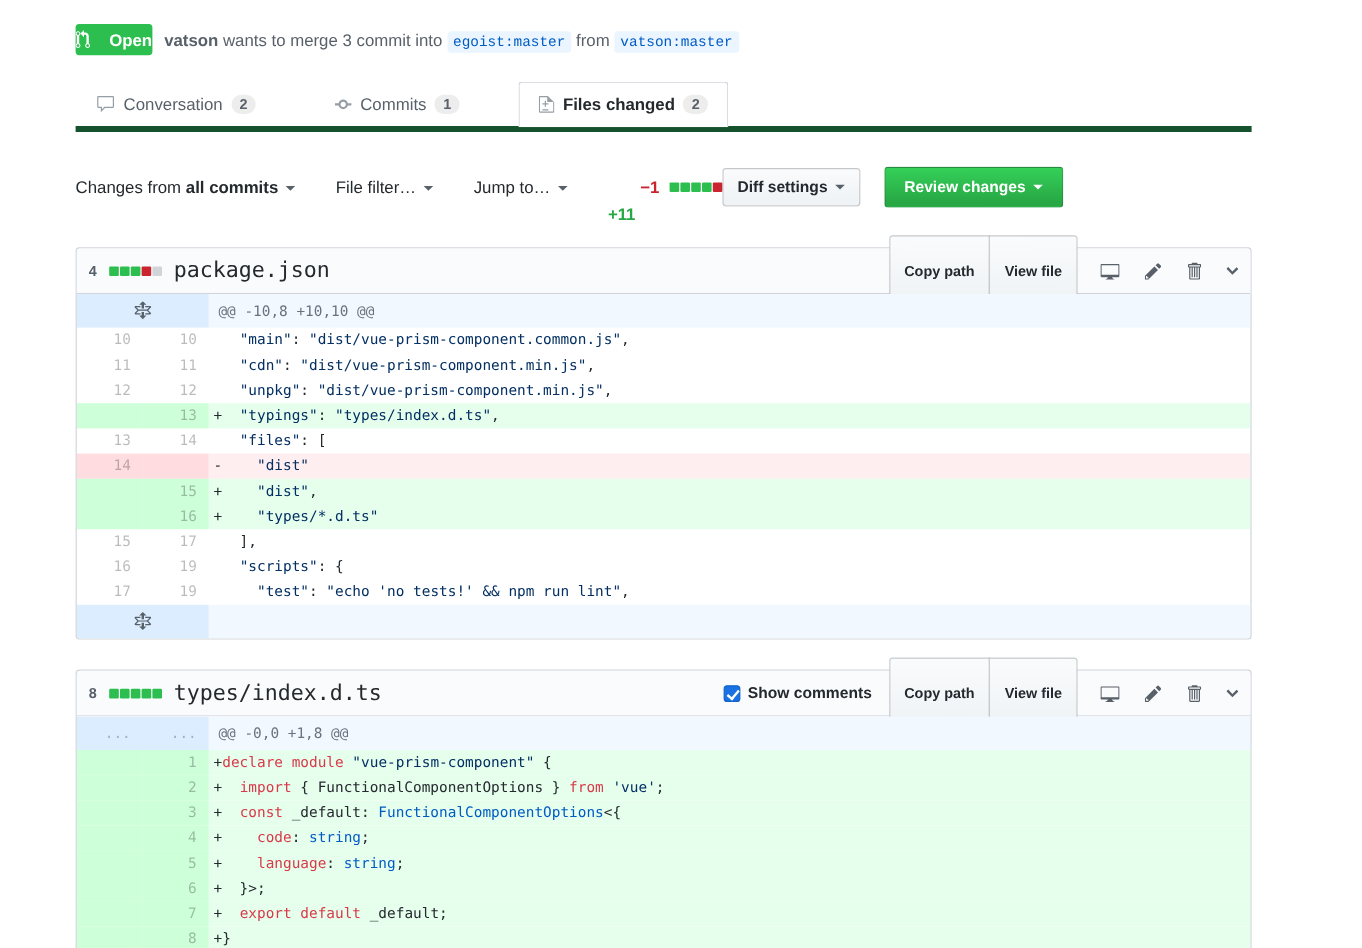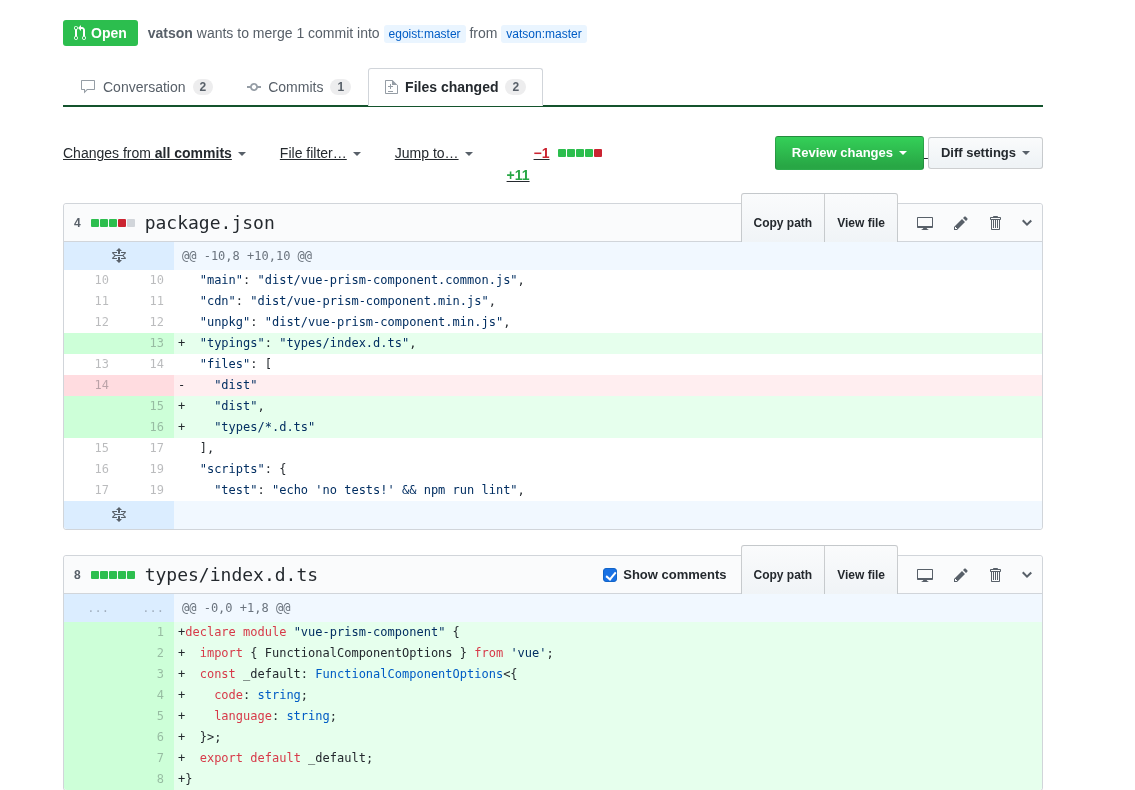--- a/index.html
+++ b/index.html
@@ -8,40 +8,40 @@
     width:1135px; height:790px; overflow:hidden;
     font-family:"Liberation Sans","DejaVu Sans",sans-serif;
     color:#24292e; font-size:14px;
   }
   .container { width:980px; margin-left:63px; padding-top:10px; }
 
   
   .gh-title { font-size:26px; font-weight:400; line-height:1.25; color:#24292e; }
   .gh-num { color:#a3aab1; font-weight:300; }
   .meta-row { display:flex; align-items:center; margin-top:10px; }
-  .state-badge { display:inline-flex; align-items:flex-end; gap:5px; background:#2cbe4e; color:#fff;
-    font-size:14px; font-weight:600; padding:5px 11px; border-radius:3px; }
+  .state-badge { display:inline-flex; align-items:flex-end; gap:16px; background:#2cbe4e; color:#fff;
+    font-size:14px; font-weight:600; padding:5px 0; border-radius:3px; }
   .state-badge svg { fill:#fff; }
   .meta-text { margin-left:10px; color:#586069; font-size:14px; }
   .meta-author { font-weight:600; color:#586069; }
-  .commit-ref { font-family:Liberation Sans, sans-serif; font-size:12px;
+  .commit-ref { font-family:Liberation Mono, monospace; font-size:12px;
     background:#eaf5ff; color:#005cc5; padding:2px 5px; border-radius:3px; }
 
   
-  .tabnav { display:flex; align-items:flex-start; border-bottom:2px solid #14532d; margin-top:22px; }
+  .tabnav { display:flex; align-items:flex-start; border-bottom:5px solid #14532d; margin-top:22px;gap:32px; }
   .tab { display:inline-flex; align-items:center; gap:7px; padding:10px 16px; font-size:14px;
     color:#586069; text-decoration:none; border:1px solid transparent; margin-bottom:-1px; cursor:pointer; }
   .tab svg { fill:#959da5; flex:none; }
   .tab.active { color:#24292e; font-weight:600; background:#fff; border-color:#d1d5da;
     border-bottom-color:#fff; border-radius:3px 3px 0 0; }
   .counter { background:rgba(27,31,35,.08); color:#586069; border-radius:10px; padding:1px 7px;
     font-size:12px; font-weight:600; }
 
   
-  .toolbar { display:flex; align-items:center; justify-content:space-between; margin:16px 0 20px;text-decoration:underline; }
+  .toolbar { display:flex; align-items:center; margin:16px 0 20px; }
   .toolbar-left { display:flex; align-items:center; gap:34px; }
   .dd { cursor:pointer; color:#24292e; }
   .dd strong { font-weight:600; }
   .caret { display:inline-block; width:0; height:0; border:4px solid transparent; border-bottom:0;
     border-top-color:#586069; margin-left:6px; vertical-align:middle; }
   .caret-w { border-top-color:#fff; }
   .diffstat { display:inline-flex; align-items:center; gap:4px; font-weight:600; }
   .stat-add { color:#28a745;margin-top:44px; }
   .stat-del { color:#cb2431; }
   .blocks { display:inline-flex; align-items:center; margin-left:3px; }
@@ -111,21 +111,21 @@
 
   <div class="meta-row">
     <span class="state-badge">
       <svg width="12" height="16" viewBox="0 0 12 16">
           <path d="M11 11.28V5c-.03-.78-.34-1.47-.94-2.06C9.46 2.35 8.78 2.03 8 2H7V0L4 3l3 3V4h1c.27.02.48.11.69.31.21.2.3.42.31.69v6.28A1.993 1.993 0 0 0 10 15a1.993 1.993 0 0 0 1-3.72zm-1 2.92c-.66 0-1.2-.55-1.2-1.2 0-.65.55-1.2 1.2-1.2.65 0 1.2.55 1.2 1.2 0 .65-.55 1.2-1.2 1.2zM4 3c0-1.11-.89-2-2-2a1.993 1.993 0 0 0-1 3.72v6.56A1.993 1.993 0 0 0 2 15a1.993 1.993 0 0 0 1-3.72V4.72c.59-.34 1-.98 1-1.72zm-.8 10c0 .66-.55 1.2-1.2 1.2-.65 0-1.2-.55-1.2-1.2 0-.65.55-1.2 1.2-1.2.65 0 1.2.55 1.2 1.2zM2 4.2C1.34 4.2.8 3.65.8 3c0-.65.55-1.2 1.2-1.2.65 0 1.2.55 1.2 1.2 0 .65-.55 1.2-1.2 1.2z"></path>
         </svg>
       <span>Open</span>
     </span>
     <span class="meta-text">
       <span class="meta-author">vatson</span>
-      <span>wants to merge 1 commit into</span>
+      <span>wants to merge 3 commit into</span>
       <span class="commit-ref">egoist:master</span>
       <span>from</span>
       <span class="commit-ref">vatson:master</span>
     </span>
   </div>
 
   <nav class="tabnav">
     <a class="tab">
       <svg width="16" height="16" viewBox="0 0 16 16">
           <path d="M14 1H2c-.55 0-1 .45-1 1v8c0 .55.45 1 1 1h2v3.5L7.5 11H14c.55 0 1-.45 1-1V2c0-.55-.45-1-1-1zm0 9H7l-2 2v-2H2V2h12v8z"></path>
@@ -167,27 +167,27 @@
         <span class="blocks">
             <span class="blk b-a"></span>
             <span class="blk b-a"></span>
             <span class="blk b-a"></span>
             <span class="blk b-a"></span>
             <span class="blk b-d"></span>
           </span>
       </span>
     </div>
     <div class="toolbar-right">
+      <button class="btn btn-md">
+        <span>Diff settings</span>
+          <i class="caret"></i>
+      </button>
       <button class="btn btn-green">
         <span>Review changes</span>
           <i class="caret caret-w"></i>
-      </button>
-      <button class="btn btn-md">
-        <span>Diff settings</span>
-          <i class="caret"></i>
       </button>
     </div>
   </div>
 
   <section class="file">
     <div class="file-header">
       <div class="file-info">
         <span class="changed-count">4</span>
         <span class="blocks">
             <span class="blk b-a"></span>

